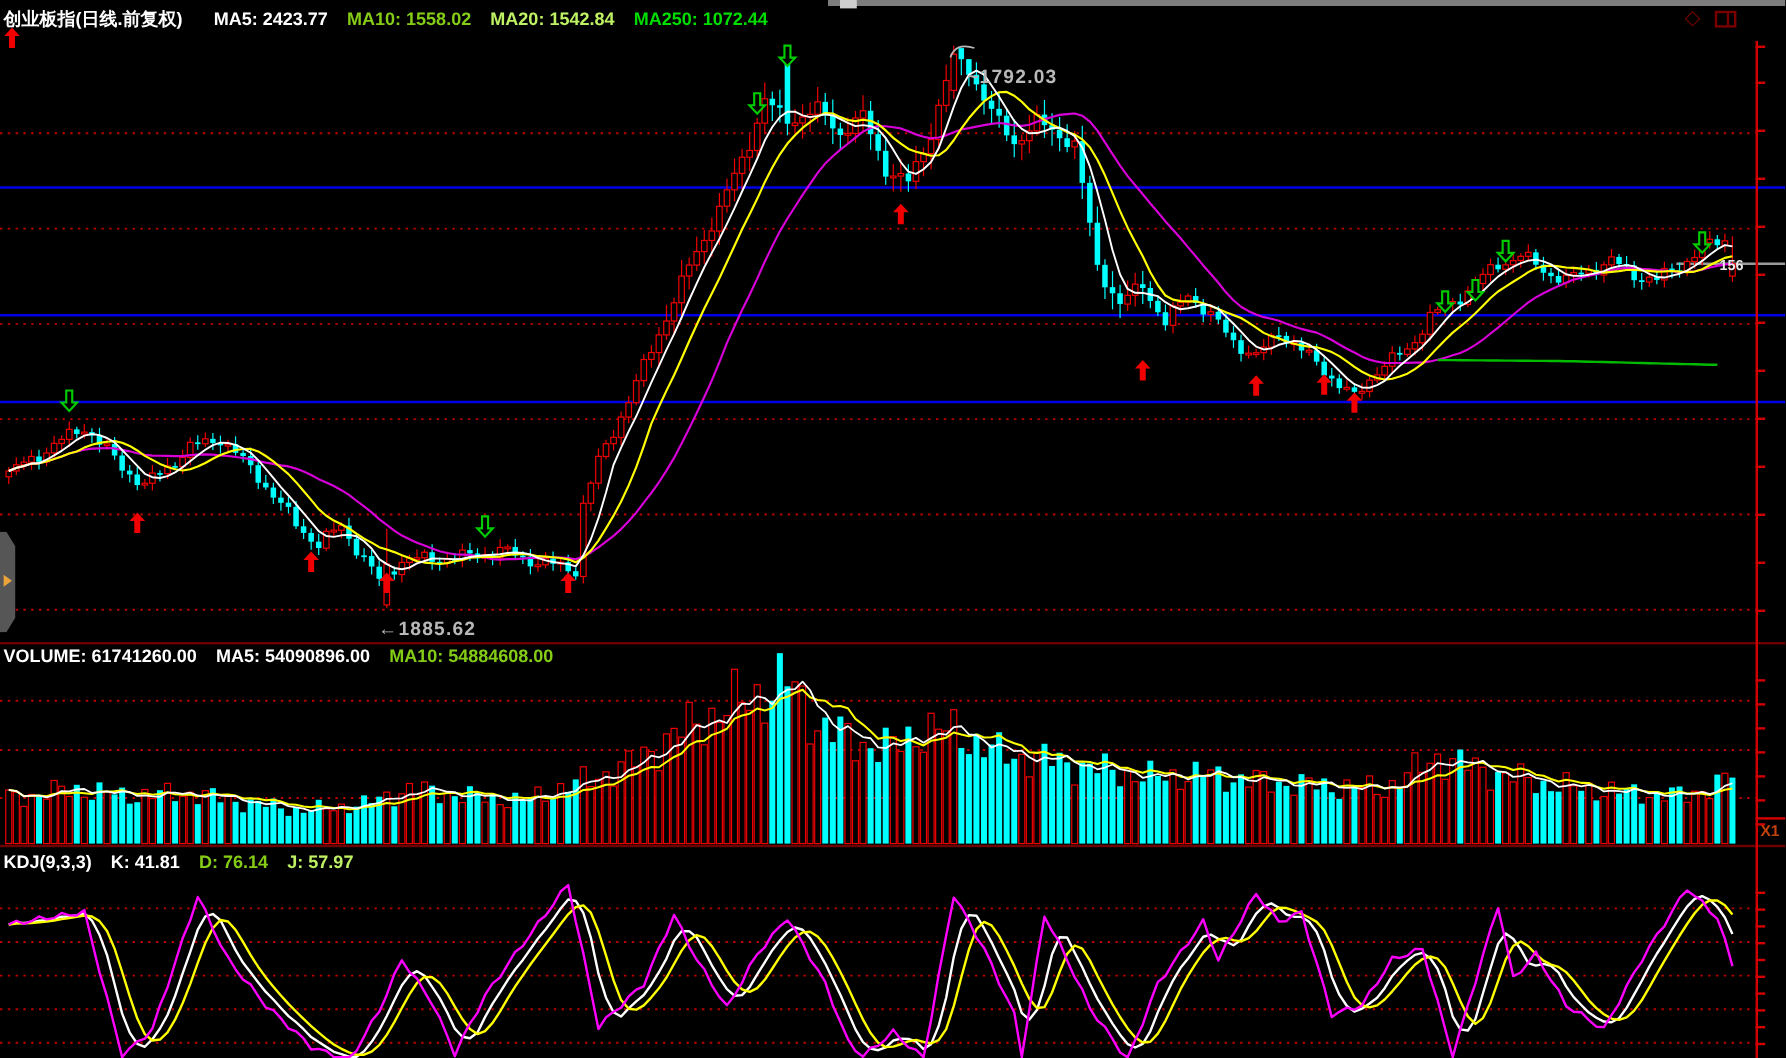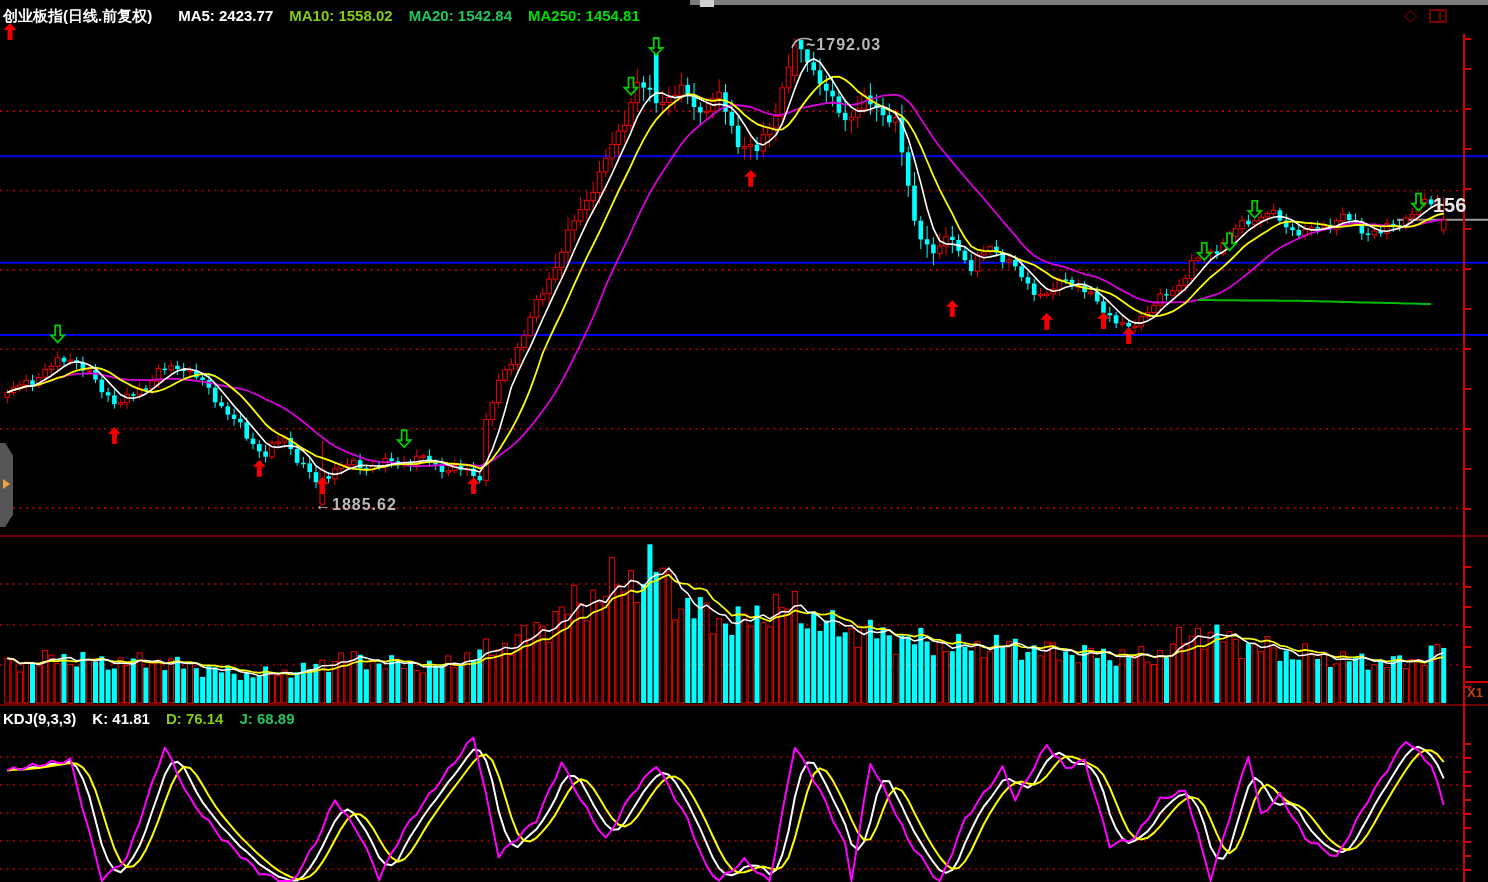--- a/index.html
+++ b/index.html
@@ -1,32 +1,32 @@
 <!DOCTYPE html>
 <html><head>
 <meta charset="utf-8">
 <style>
   html,body{margin:0;padding:0;background:#000;}
   .screen{position:relative;width:1488px;height:882px;background:#000;overflow:hidden;
           font-family:"Liberation Sans","DejaVu Sans",sans-serif;}
   svg{position:absolute;left:0;}
   .hdr{position:absolute;left:3px;font-size:15px;font-weight:700;white-space:nowrap;z-index:5;}
   .hdr span{margin-right:16px;}
-  .w{color:#ffffff}.y{color:#84cc16}.m{color:#22c55e}.g{color:#00dd00}
+  .w{color:#ffffff}.y{color:#84cc16}.m{color:#bef264}.g{color:#00dd00}
   #main-hdr{top:7px;}
   #vol-hdr{top:539px;}
   #kdj-hdr{top:710px;}
   .sep{position:absolute;left:0;width:1488px;height:2px;background:#6e0000;z-index:4;}
   #sep1{top:535px;} #sep2{top:704px;}
   .axis-line{position:absolute;left:1463px;top:34px;width:2px;height:848px;background:#d40000;z-index:6;}
   .tick{position:absolute;left:1463px;width:8px;height:2px;background:#d40000;z-index:6;}
-  .ann{position:absolute;color:#b8b8b8;font-size:16px;font-weight:700;z-index:7;letter-spacing:1px;}
+  .ann{position:absolute;color:#b8b8b8;font-size:16px;font-weight:700;z-index:7;letter-spacing:1px;margin-top:20px;}
   #ann-high{left:806px;top:36px;}
   #ann-low{left:315px;top:496px;}
-  #last-price{position:absolute;left:1433px;top:194px;color:#e8e8e8;font-size:20px;font-weight:700;z-index:7;}
+  #last-price{position:absolute;left:1433px;top:214px;color:#e8e8e8;font-size:12px;font-weight:700;z-index:7;}
   #xmult{position:absolute;left:1467px;top:685px;color:#c2410c;font-size:13px;font-weight:700;z-index:7;}
   #xline{position:absolute;left:1463px;top:681px;width:25px;height:2px;background:#d40000;z-index:6;}
   #graystrip{position:absolute;left:690px;top:0;width:798px;height:5px;background:#7d7d7d;z-index:3;}
   #graybtn{position:absolute;left:700px;top:0;width:14px;height:7px;background:#cfcfcf;z-index:3;}
   #icon-diamond{position:absolute;left:1404px;top:5px;color:#7a0000;font-size:17px;font-weight:700;z-index:8;}
   #icon-window{position:absolute;left:1429px;top:9px;width:18px;height:14px;border:2px solid #7a0000;
                box-sizing:border-box;z-index:8;}
   #icon-window .winbar{width:2px;height:100%;margin-left:8px;background:#7a0000;}
   #side-handle{position:absolute;left:0;top:443px;width:13px;height:84px;background:#565656;
                clip-path:polygon(0 0,40% 0,100% 15%,100% 85%,40% 100%,0 100%);z-index:8;}
@@ -777,26 +777,29 @@
       <line x1="0" y1="134.0" x2="1463" y2="134.0" stroke="#bb0000" stroke-width="1.6" stroke-dasharray="2 4.5"></line>
       <line x1="0" y1="162.0" x2="1463" y2="162.0" stroke="#bb0000" stroke-width="1.6" stroke-dasharray="2 4.5"></line>
       <polyline points="7.3,63.4 13.6,61.9 19.9,62.2 26.2,61.8 32.5,60.2 38.8,59.9 45.1,58.7 51.4,56.9 57.7,56.7 64.0,55.9 70.3,54.2 76.6,60.1 82.9,72.0 89.2,88.9 95.5,113.2 101.8,137.7 108.1,153.5 114.4,162.8 120.7,165.3 127.0,159.0 133.3,150.1 139.6,138.8 145.9,123.0 152.2,104.2 158.5,86.5 164.8,67.7 171.1,56.6 177.4,54.7 183.7,59.9 190.0,72.3 196.3,84.8 202.6,95.3 208.9,103.5 215.2,111.7 221.5,119.6 227.8,125.9 234.1,133.0 240.4,139.8 246.7,144.8 253.0,150.7 259.3,157.2 265.6,161.4 271.9,165.4 278.2,169.5 284.5,171.4 290.8,173.6 297.1,173.6 303.4,169.1 309.7,161.2 316.0,151.4 322.3,139.7 328.6,126.6 334.9,114.1 341.2,105.8 347.5,102.3 353.8,106.1 360.1,115.4 366.4,124.8 372.7,136.8 379.0,150.2 385.3,157.0 391.6,158.2 397.9,153.4 404.2,140.6 410.5,129.3 416.8,119.8 423.1,109.7 429.4,100.7 435.7,92.9 442.0,84.1 448.3,75.1 454.6,67.6 460.9,59.1 467.2,50.1 473.5,42.6 479.8,43.8 486.1,53.7 492.4,74.5 498.7,104.4 505.0,124.4 511.3,136.6 517.6,140.1 523.9,133.3 530.2,127.5 536.5,122.2 542.8,113.4 549.1,103.2 555.4,91.8 561.7,76.9 568.0,69.0 574.3,68.9 580.6,74.1 586.9,85.4 593.2,97.4 599.5,107.9 605.8,117.3 612.1,122.8 618.4,122.3 624.7,115.6 631.0,105.0 637.3,95.0 643.6,84.8 649.9,76.7 656.2,69.7 662.5,65.9 668.8,67.8 675.1,74.8 681.4,85.0 687.7,96.0 694.0,109.0 700.3,121.9 706.6,136.4 712.9,150.8 719.2,161.5 725.5,166.9 731.8,168.2 738.1,165.8 744.4,160.1 750.7,158.5 757.0,158.8 763.3,160.9 769.6,167.2 775.9,163.1 782.2,148.0 788.5,124.2 794.8,90.5 801.1,66.9 807.4,55.6 813.7,56.1 820.0,66.5 826.3,78.3 832.6,91.6 838.9,104.1 845.2,117.5 851.5,137.3 857.8,142.6 864.1,134.7 870.4,114.8 876.7,88.2 883.0,74.1 889.3,74.3 895.6,87.0 901.9,99.1 908.2,112.8 914.5,125.4 920.8,135.6 927.1,146.0 933.4,155.2 939.7,163.1 946.0,165.9 952.3,162.9 958.6,152.4 964.9,136.4 971.2,123.0 977.5,110.1 983.8,99.5 990.1,91.7 996.4,82.7 1002.7,73.6 1009.0,71.9 1015.3,75.3 1021.6,77.6 1027.9,80.7 1034.2,76.4 1040.5,64.6 1046.8,54.3 1053.1,48.3 1059.4,45.8 1065.7,49.4 1072.0,55.1 1078.3,56.9 1084.6,57.1 1090.9,61.1 1097.2,69.7 1103.5,85.0 1109.8,107.1 1116.1,121.9 1122.4,131.3 1128.7,136.0 1135.0,133.6 1141.3,129.3 1147.6,124.4 1153.9,116.5 1160.2,106.3 1166.5,99.4 1172.8,93.5 1179.1,88.7 1185.4,87.1 1191.7,91.3 1198.0,100.5 1204.3,117.2 1210.6,140.1 1216.9,150.8 1223.2,151.8 1229.5,142.3 1235.8,120.7 1242.1,99.8 1248.4,79.6 1254.7,70.9 1261.0,75.3 1267.3,84.3 1273.6,95.6 1279.9,97.7 1286.2,96.2 1292.5,97.9 1298.8,103.5 1305.1,115.0 1311.4,123.9 1317.7,130.5 1324.0,136.8 1330.3,141.1 1336.6,144.3 1342.9,144.9 1349.2,141.5 1355.5,132.9 1361.8,121.6 1368.1,110.5 1374.4,98.5 1380.7,87.8 1387.0,78.2 1393.3,67.7 1399.6,57.6 1405.9,48.5 1412.2,42.1 1418.5,39.8 1424.8,42.8 1431.1,48.7 1437.4,57.6 1443.7,71.3" fill="none" stroke="#ffffff" stroke-width="2" stroke-linejoin="round"></polyline>
       <polyline points="7.3,63.4 13.6,62.7 19.9,62.5 26.2,62.3 32.5,61.5 38.8,61.0 45.1,60.1 51.4,58.9 57.7,58.0 64.0,57.1 70.3,55.9 76.6,56.7 82.9,60.6 89.2,68.8 95.5,83.5 101.8,103.0 108.1,123.3 114.4,141.8 120.7,154.8 127.0,160.1 133.3,159.3 139.6,153.3 145.9,142.7 152.2,129.0 158.5,113.1 164.8,95.4 171.1,78.8 177.4,66.4 183.7,59.7 190.0,60.9 196.3,67.9 202.6,78.1 208.9,89.0 215.2,98.8 221.5,107.5 227.8,115.2 234.1,122.6 240.4,129.6 246.7,135.9 253.0,142.1 259.3,148.1 265.6,153.5 271.9,158.7 278.2,163.4 284.5,167.0 290.8,170.0 297.1,172.0 303.4,171.9 309.7,169.4 316.0,163.9 322.3,155.4 328.6,144.8 334.9,133.0 341.2,121.6 347.5,112.2 353.8,107.1 360.1,107.4 366.4,112.1 372.7,120.8 379.0,131.8 385.3,142.2 391.6,150.5 397.9,154.7 404.2,152.3 410.5,145.4 416.8,135.8 423.1,124.9 429.4,114.9 435.7,105.8 442.0,96.8 448.3,88.2 454.6,79.9 460.9,71.5 467.2,63.0 473.5,54.9 479.8,48.9 486.1,47.5 492.4,53.6 498.7,69.1 505.0,89.2 511.3,110.0 517.6,126.4 523.9,133.6 530.2,134.4 536.5,130.8 542.8,124.1 549.1,116.6 555.4,107.6 561.7,96.3 568.0,85.2 574.3,76.6 580.6,72.2 586.9,74.3 593.2,81.4 599.5,91.2 605.8,102.0 612.1,111.3 618.4,117.5 624.7,119.5 631.0,116.4 637.3,109.5 643.6,100.1 649.9,90.4 656.2,81.5 662.5,74.3 668.8,70.0 675.1,69.5 681.4,73.4 687.7,80.9 694.0,91.2 700.3,103.0 706.6,115.8 712.9,129.5 719.2,142.7 725.5,153.9 731.8,161.9 738.1,165.6 744.4,165.2 750.7,163.2 757.0,160.8 763.3,159.6 769.6,161.3 775.9,162.5 782.2,159.8 788.5,150.6 794.8,131.4 801.1,107.4 807.4,84.3 813.7,67.3 820.0,61.3 826.3,64.1 832.6,73.1 838.9,85.1 845.2,97.9 851.5,112.6 857.8,125.4 864.1,133.0 870.4,132.3 876.7,120.1 883.0,103.0 889.3,87.9 895.6,80.9 901.9,83.6 908.2,93.3 914.5,106.1 920.8,118.2 927.1,130.0 933.4,140.5 939.7,150.0 946.0,157.5 952.3,161.8 958.6,161.1 964.9,154.4 971.2,143.7 977.5,130.5 983.8,117.3 990.1,106.1 996.4,96.0 1002.7,86.9 1009.0,80.0 1015.3,75.9 1021.6,74.6 1027.9,76.4 1034.2,77.5 1040.5,74.8 1046.8,69.0 1053.1,60.9 1059.4,53.3 1065.7,49.5 1072.0,49.7 1078.3,51.8 1084.6,54.6 1090.9,57.6 1097.2,61.2 1103.5,68.2 1109.8,80.7 1116.1,95.9 1122.4,111.3 1128.7,124.1 1135.0,130.7 1141.3,132.5 1147.6,130.8 1153.9,125.9 1160.2,119.1 1166.5,111.7 1172.8,103.9 1179.1,97.0 1185.4,92.2 1191.7,90.1 1198.0,91.9 1204.3,99.0 1210.6,112.3 1216.9,127.1 1223.2,140.0 1229.5,146.2 1235.8,141.4 1242.1,128.6 1248.4,110.6 1254.7,92.7 1261.0,81.4 1267.3,77.5 1273.6,81.5 1279.9,88.2 1286.2,93.5 1292.5,96.8 1298.8,98.8 1305.1,103.1 1311.4,110.1 1317.7,118.2 1324.0,126.6 1330.3,133.1 1336.6,138.2 1342.9,141.8 1349.2,142.9 1355.5,140.9 1361.8,135.2 1368.1,126.6 1374.4,115.9 1380.7,104.6 1387.0,93.8 1393.3,83.1 1399.6,72.8 1405.9,63.0 1412.2,54.0 1418.5,47.0 1424.8,43.3 1431.1,43.4 1437.4,47.3 1443.7,55.1" fill="none" stroke="#ffff00" stroke-width="2" stroke-linejoin="round"></polyline>
       <polyline points="7.3,63.4 13.6,60.3 19.9,62.9 26.2,60.7 32.5,56.7 38.8,59.1 45.1,58.1 51.4,53.8 57.7,55.8 64.0,55.9 70.3,51.3 76.6,77.3 82.9,103.3 89.2,123.6 95.5,148.6 101.8,174.0 108.1,166.4 114.4,160.8 120.7,158.6 127.0,150.1 133.3,130.7 139.6,115.9 145.9,95.3 152.2,74.9 158.5,60.1 164.8,40.5 171.1,50.9 177.4,67.5 183.7,80.6 190.0,90.3 196.3,100.9 202.6,109.4 208.9,113.3 215.2,123.1 221.5,132.7 227.8,134.7 234.1,141.6 240.4,150.2 246.7,152.5 253.0,158.4 259.3,167.6 265.6,167.1 271.9,168.6 278.2,174.0 284.5,174.0 290.8,174.0 297.1,168.8 303.4,156.9 309.7,143.6 316.0,136.4 322.3,122.1 328.6,104.5 334.9,93.3 341.2,103.1 347.5,108.4 353.8,119.5 360.1,130.4 366.4,140.8 372.7,156.2 379.0,173.2 385.3,157.6 391.6,145.8 397.9,137.1 404.2,122.1 410.5,112.5 416.8,107.5 423.1,96.6 429.4,86.1 435.7,81.5 442.0,72.0 448.3,60.9 454.6,56.1 460.9,47.6 467.2,35.9 473.5,30.6 479.8,61.1 486.1,87.1 492.4,119.0 498.7,150.5 505.0,140.8 511.3,136.1 517.6,132.8 523.9,123.3 530.2,117.6 536.5,115.0 542.8,97.7 549.1,82.6 555.4,72.0 561.7,55.4 568.0,66.0 574.3,82.0 580.6,93.0 586.9,100.5 593.2,114.1 599.5,123.9 605.8,130.6 612.1,122.5 618.4,112.1 624.7,97.2 631.0,88.3 637.3,82.5 643.6,71.2 649.9,64.9 656.2,60.0 662.5,67.5 668.8,78.7 675.1,93.0 681.4,100.9 687.7,111.2 694.0,130.9 700.3,144.6 706.6,158.9 712.9,168.9 719.2,173.6 725.5,166.0 731.8,164.5 738.1,159.1 744.4,150.8 750.7,159.5 757.0,165.8 763.3,167.7 769.6,174.0 775.9,143.2 782.2,105.3 788.5,72.5 794.8,41.0 801.1,48.6 807.4,60.2 813.7,74.6 820.0,82.7 826.3,95.8 832.6,113.2 838.9,124.5 845.2,136.6 851.5,174.0 857.8,134.4 864.1,92.6 870.4,57.0 876.7,68.9 883.0,78.0 889.3,93.4 895.6,107.5 901.9,117.3 908.2,133.1 914.5,143.5 920.8,148.5 927.1,158.7 933.4,170.0 939.7,174.0 946.0,159.6 952.3,146.9 958.6,127.8 964.9,111.2 971.2,106.3 977.5,95.3 983.8,85.1 990.1,80.2 996.4,70.1 1002.7,59.0 1009.0,78.3 1015.3,93.5 1021.6,79.3 1027.9,71.5 1034.2,61.1 1040.5,46.5 1046.8,38.0 1053.1,47.4 1059.4,51.5 1065.7,60.9 1072.0,60.7 1078.3,54.5 1084.6,52.4 1090.9,76.9 1097.2,95.0 1103.5,115.7 1109.8,140.6 1116.1,136.2 1122.4,132.7 1128.7,134.5 1135.0,131.0 1141.3,119.0 1147.6,113.1 1153.9,103.0 1160.2,90.3 1166.5,91.3 1172.8,89.5 1179.1,83.7 1185.4,83.9 1191.7,107.9 1198.0,126.5 1204.3,150.5 1210.6,174.0 1216.9,150.8 1223.2,130.5 1229.5,112.7 1235.8,88.6 1242.1,67.2 1248.4,49.9 1254.7,77.6 1261.0,106.4 1267.3,103.4 1273.6,95.1 1279.9,85.9 1286.2,100.2 1292.5,110.2 1298.8,117.8 1305.1,131.6 1311.4,136.1 1317.7,136.5 1324.0,143.1 1330.3,148.6 1336.6,148.9 1342.9,138.9 1349.2,129.6 1355.5,114.3 1361.8,103.3 1368.1,94.8 1374.4,81.7 1380.7,71.4 1387.0,65.0 1393.3,52.6 1399.6,41.3 1405.9,35.1 1412.2,39.6 1418.5,43.4 1424.8,53.2 1431.1,58.7 1437.4,75.2 1443.7,98.1" fill="none" stroke="#ff00ff" stroke-width="2" stroke-linejoin="round"></polyline>
     </svg>
 
   <div class="hdr" id="main-hdr">
     <span class="w" style="margin-right:8px">创业板指(日线.前复权)</span><span class="hdr-arrow"><svg width="14" height="17">
           <polygon points="7,0 13.5,7 9.5,7 9.5,17 4.5,17 4.5,7 0.5,7" fill="#f00000"></polygon>
-        </svg></span><span class="w">MA5: 2423.77</span><span class="y">MA10: 1558.02</span><span class="m">MA20: 1542.84</span><span class="g">MA250: 1454.81</span>
+        </svg></span><span class="w">MA5: 2423.77</span><span class="y">MA10: 1558.02</span><span class="m">MA20: 1542.84</span><span class="g">MA250: 1072.44</span>
   </div>
 
+  <div class="hdr" id="vol-hdr">
+    <span class="w">VOLUME: 61741260.00</span><span class="w">MA5: 54090896.00</span><span class="y">MA10: 54884608.00</span>
+  </div>
 
   <div class="hdr" id="kdj-hdr">
-    <span class="w">KDJ(9,3,3)</span><span class="w">K: 41.81</span><span class="y">D: 76.14</span><span class="m">J: 68.89</span>
+    <span class="w">KDJ(9,3,3)</span><span class="w">K: 41.81</span><span class="y">D: 76.14</span><span class="m">J: 57.97</span>
   </div>
 
   <div class="sep" id="sep1"></div>
   <div class="sep" id="sep2"></div>
   <div class="axis-line"></div>
   <div id="ticks">
       <div class="tick" style="top:38px"></div>
       <div class="tick" style="top:68px"></div>
       <div class="tick" style="top:108px"></div>
       <div class="tick" style="top:148px"></div>

